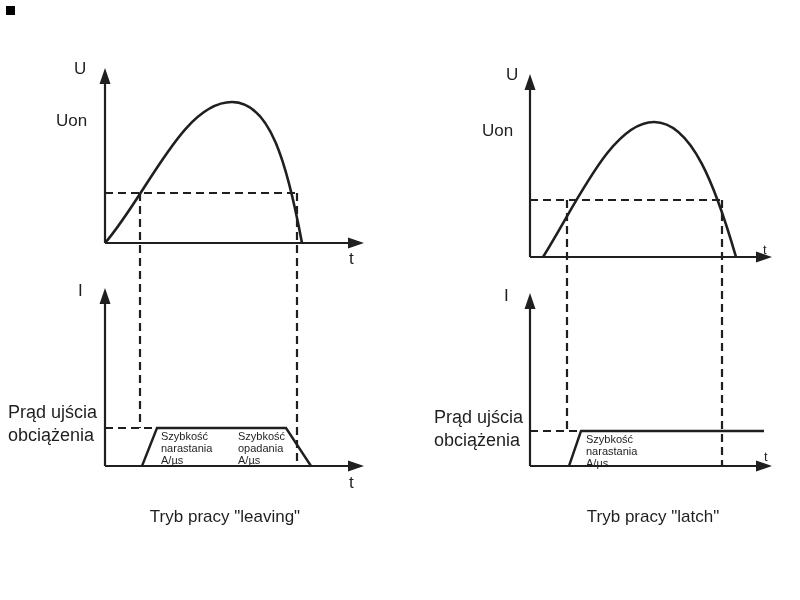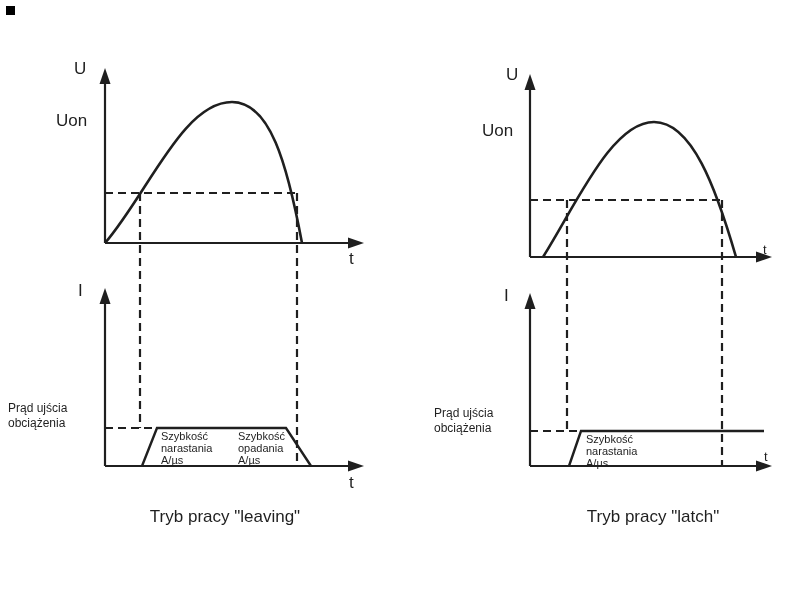--- a/index.html
+++ b/index.html
@@ -7,21 +7,21 @@
     width:800px;height:600px;position:relative;overflow:hidden;
     background:#ffffff;
     font-family:"Liberation Sans", sans-serif;
     color:#1f1f1f;
   }
   .stage{position:absolute;left:0;top:0;width:800px;height:600px;}
   svg{position:absolute;left:0;top:0;}
   .lbl{position:absolute;color:#1f1f1f;white-space:pre-line;}
   .axis-lbl{font-size:17px;line-height:1;}
   .small-t{font-size:13px;line-height:1;}
-  .load-lbl{font-size:12px;line-height:1.25;}
+  .load-lbl{font-size:18px;line-height:1.25;}
   .rate-lbl{font-size:11px;line-height:1.08;}
   .caption{font-size:17px;text-align:center;line-height:1;}
   .handle{position:absolute;width:9px;height:9px;background:#000;}
 </style>
 </head>
 <body>
 
 <div class="stage">
 
   <div class="handle" style="left:6px;top:6px;"></div>

